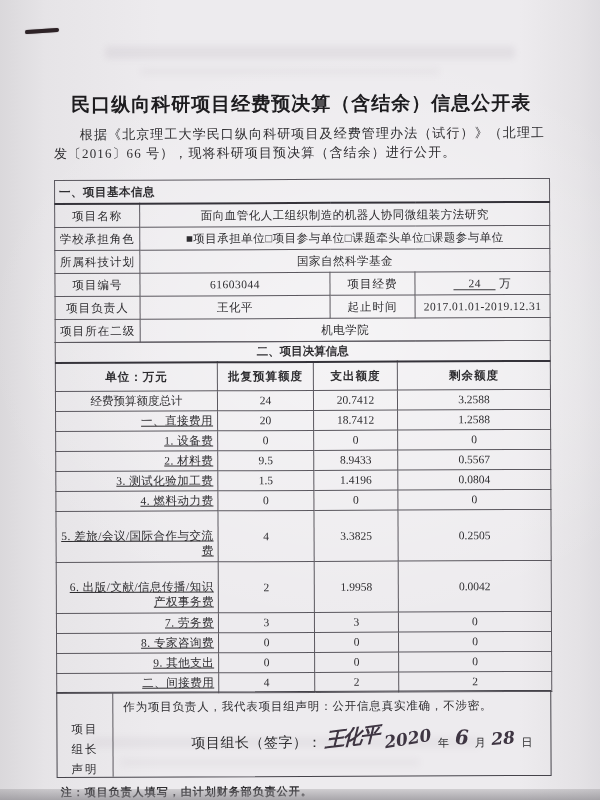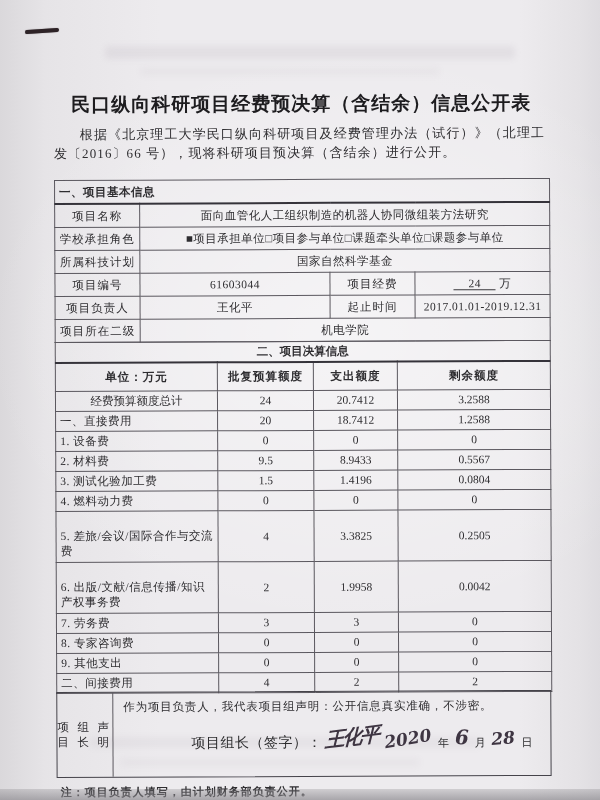--- a/index.html
+++ b/index.html
@@ -40,31 +40,31 @@
     font-family:"Liberation Sans","DejaVu Sans",sans-serif;
     font-weight:bold;font-size:12px;color:#222126;
     border-bottom:2px solid #35333a !important;height:18px;padding-left:4px;
   }
   table.basic{margin-top:17px;}
   table.basic td{height:20px;text-align:center;letter-spacing:.5px;}
   table.basic td.lab{letter-spacing:1px;}
   table.basic td.sec{text-align:left;}
   table.budget{margin-top:-1.5px;}
   table.budget td{height:17px;text-align:center;}
-  table.budget td.lab-left{text-align:left;letter-spacing:.5px;}
+  table.budget td.lab-left{text-align:right;letter-spacing:.5px;text-decoration:underline;}
   table.budget tr.head td{height:25px;letter-spacing:1px;font-weight:bold;}
   table.budget tr.tall td{height:32px;}
   table.budget tr.tall td.lab-left{line-height:1.3;padding-top:16px;padding-bottom:2px;}
   .uline{display:inline-block;min-width:42px;text-align:center;border-bottom:1px solid #3a383d;padding-bottom:0;}
 
   .decl{
     display:flex;width:495px;margin-top:-1.5px;border:1.5px solid #45434a;height:86px;box-sizing:border-box;background:transparent;
   }
   .decl-label{
-    width:55px;border-right:1px solid #5b585f;display:flex;flex-direction:row;justify-content:center;align-items:center;gap:5px;
+    width:55px;border-right:1px solid #5b585f;display:flex;flex-direction:column;justify-content:flex-end;align-items:center;gap:5px;
     font-size:11.5px;letter-spacing:2px;color:#2e2d30;
   }
   .decl-body{flex:1;padding:7px 8px 4px 10px;position:relative;}
   .decl-statement{margin:0;font-size:11.5px;letter-spacing:.8px;color:#2e2d30;}
   .sign-row{display:flex;align-items:baseline;margin-top:13px;position:relative;}
   .sign-label{margin-left:68px;font-size:14px;letter-spacing:.5px;white-space:nowrap;}
   .hw{font-style:italic;font-weight:bold;color:#3e3542;font-family:"DejaVu Serif",serif;}
   .signature{
     display:inline-block;font-size:20px;letter-spacing:-2px;margin-left:2px;
     transform:rotate(-7deg) skewX(-8deg) translateY(-3px);

